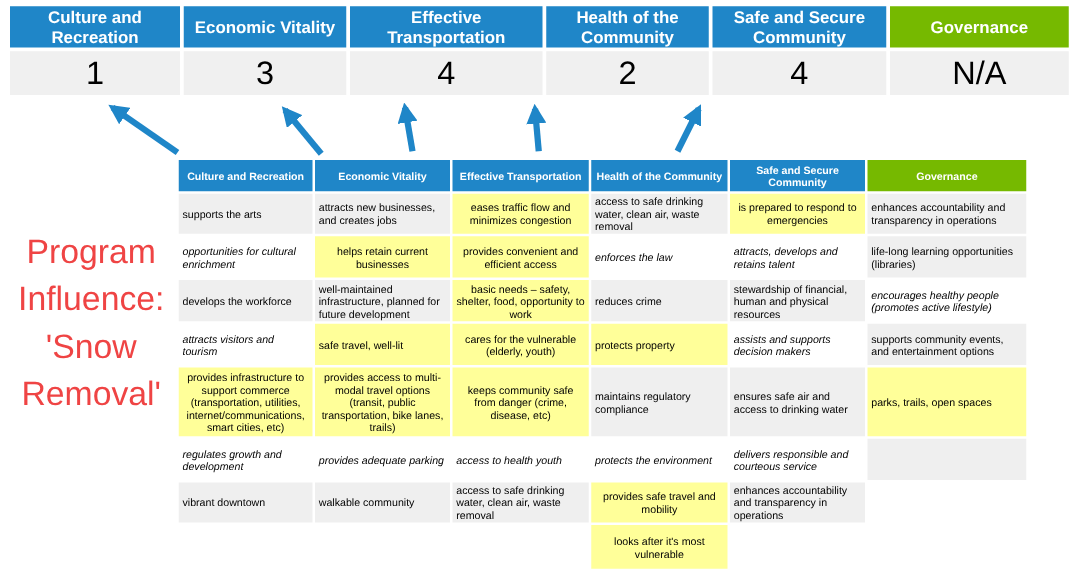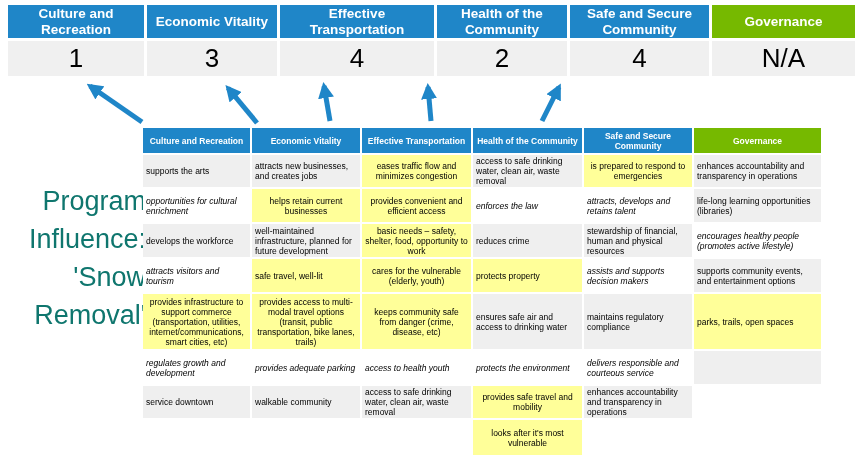--- a/index.html
+++ b/index.html
@@ -24,22 +24,22 @@
   .sb-head.blue{background:var(--header-blue,#1f86c8);}
   .sb-head.green{background:var(--header-green,#76b900);}
   .sb-score{display:flex;align-items:center;justify-content:center;
     background:var(--score-bg,#f0f0f0);font-size:26px;color:#000;}
 
   
   .arrows-svg{position:absolute;left:0;top:78px;}
   .arrow-line{stroke:var(--arrow-blue,#1f86c8);stroke-width:5;fill:none;}
 
   
-  .program-label{position:absolute;left:0;top:182px;width:146px;text-align:right;
-    font-size:27px;line-height:38px;color:#0f766e;}
+  .program-label{position:absolute;left:0;top:182px;width:146px;text-align:center;
+    font-size:27px;line-height:38px;color:#ef4444;}
 
   
   .matrix{position:absolute;left:143px;top:128px;width:678px;display:grid;
     grid-template-columns:107px 108px 109px 109px 108px 127px;
     grid-template-rows:minmax(25px,auto) minmax(31px,auto) minmax(33px,auto)
       minmax(33px,auto) minmax(33px,auto) minmax(55px,auto) minmax(33px,auto)
       minmax(31px,auto) minmax(35px,auto);
     gap:2px;background:#fff;}
   .mcell{display:flex;align-items:center;padding:1px 3px;font-size:8.5px;
     line-height:10px;color:#000;overflow-wrap:break-word;word-break:break-word;min-width:0;}
@@ -119,30 +119,30 @@
       <div class="mcell mbody plain">encourages healthy people (promotes active lifestyle)</div>
       <div class="mcell mbody plain">attracts visitors and tourism</div>
       <div class="mcell mbody hl">safe travel, well-lit</div>
       <div class="mcell mbody hl">cares for the vulnerable (elderly, youth)</div>
       <div class="mcell mbody hl">protects property</div>
       <div class="mcell mbody plain">assists and supports decision makers</div>
       <div class="mcell mbody stripe">supports community events, and entertainment options</div>
       <div class="mcell mbody hl">provides infrastructure to support commerce (transportation, utilities, internet/communications, smart cities, etc)</div>
       <div class="mcell mbody hl">provides access to multi-modal travel options (transit, public transportation, bike lanes, trails)</div>
       <div class="mcell mbody hl">keeps community safe from danger (crime, disease, etc)</div>
+      <div class="mcell mbody stripe">maintains regulatory compliance</div>
       <div class="mcell mbody stripe">ensures safe air and access to drinking water</div>
-      <div class="mcell mbody stripe">maintains regulatory compliance</div>
       <div class="mcell mbody hl">parks, trails, open spaces</div>
       <div class="mcell mbody plain">regulates growth and development</div>
       <div class="mcell mbody plain">provides adequate parking</div>
       <div class="mcell mbody plain">access to health youth</div>
       <div class="mcell mbody plain">protects the environment</div>
       <div class="mcell mbody plain">delivers responsible and courteous service</div>
       <div class="mcell mbody stripe"></div>
-      <div class="mcell mbody stripe">service downtown</div>
+      <div class="mcell mbody stripe">vibrant downtown</div>
       <div class="mcell mbody stripe">walkable community</div>
       <div class="mcell mbody stripe">access to safe drinking water, clean air, waste removal</div>
       <div class="mcell mbody hl">provides safe travel and mobility</div>
       <div class="mcell mbody stripe">enhances accountability and transparency in operations</div>
       <div class="mcell mbody plain"></div>
       <div class="mcell mbody plain"></div>
       <div class="mcell mbody plain"></div>
       <div class="mcell mbody plain"></div>
       <div class="mcell mbody hl">looks after it's most vulnerable</div>
       <div class="mcell mbody plain"></div>

